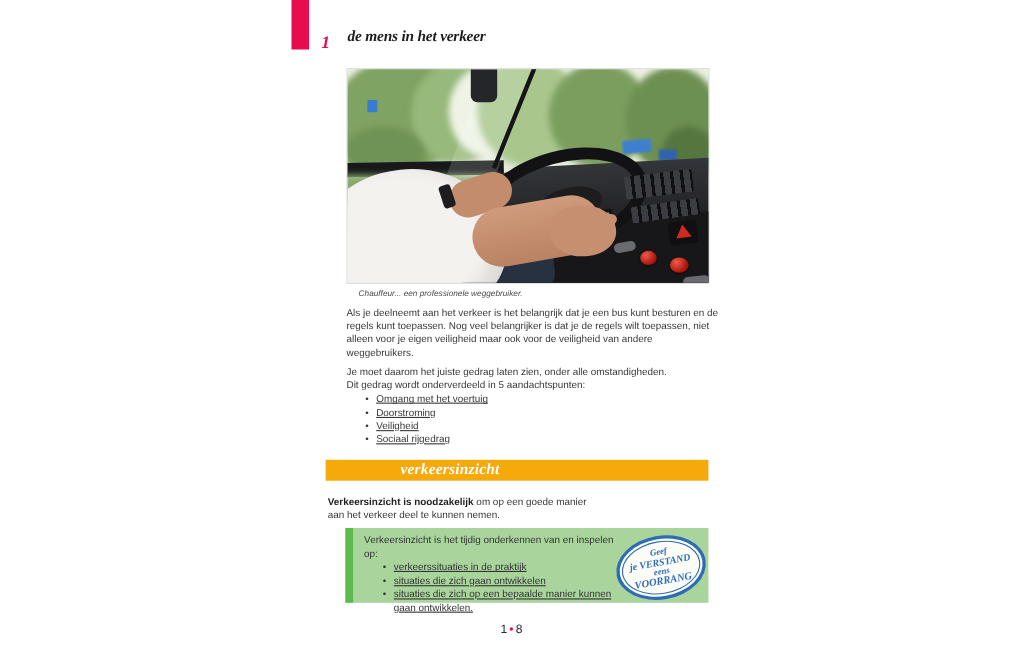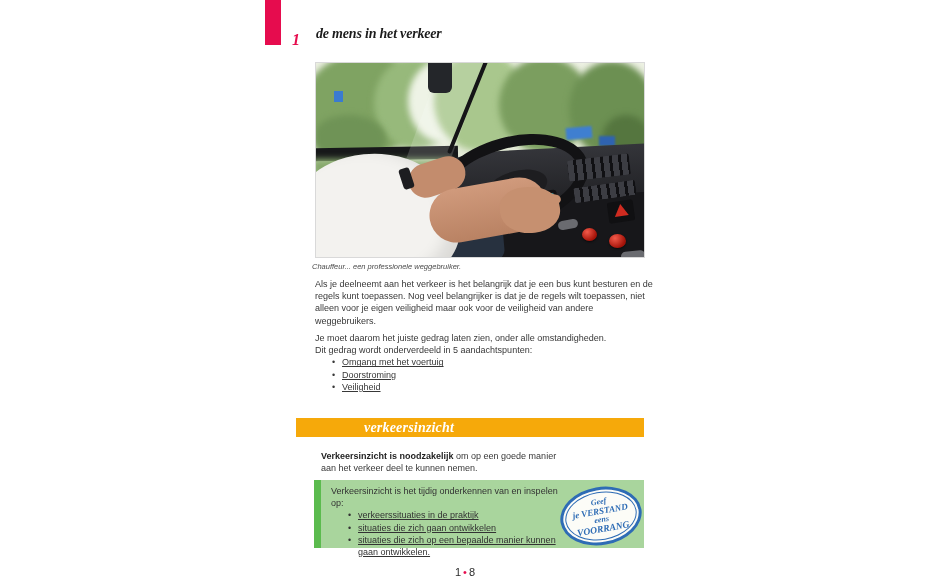--- a/index.html
+++ b/index.html
@@ -83,35 +83,35 @@
   .watch { position:absolute; left:85px; top:105px; width:11px; height:21px;
            background:#1d1d20; border-radius:3px; transform:rotate(-18deg); }
   .forearm { position:absolute; left:113px; top:120px; width:118px; height:54px;
              background:linear-gradient(#d09a7c, #b98263); border-radius:30px; transform:rotate(-10deg); }
   .hand-right { position:absolute; left:184px; top:124px; width:60px; height:46px;
                 background:#c69070; border-radius:40% 50% 45% 50%; transform:rotate(-5deg); }
   .finger { position:absolute; left:228px; top:131px; width:17px; height:9px;
             background:#c69070; border-radius:5px; transform:rotate(14deg); }
 
   
-  .caption { left:312px; top:262px; font-size:7.5px; font-style:italic; color:#4a4a4a; }
+  .caption { left:326px; top:262px; font-size:7.5px; font-style:italic; color:#4a4a4a; }
   .body-text { font-size:9px; line-height:12.2px; color:#383838; letter-spacing:0; }
   .para1 { left:315px; top:278px; width:338px; }
   .para2 { left:315px; top:332px; width:338px; }
   ul.dots { list-style:none; margin:0; padding:0 0 0 17px;text-decoration:underline; }
   ul.dots li { position:relative; padding-left:10px; }
   ul.dots li::before { content:"•"; position:absolute; left:0; top:0; }
 
   .banner { left:296px; top:418px; width:348px; height:19px; background:#f6a90a; }
   .banner span {
     display:inline-block; padding-left:68px; line-height:18px;
     font-family:"Liberation Serif", serif; font-style:italic; font-weight:bold;
     font-size:14px; color:#ffffff; letter-spacing:0.2px;
   }
-  .lead { left:321px; top:450px; width:248px; }
+  .lead { left:298px; top:450px; width:248px; }
   .lead b { color:#1f1f1f; }
 
   .green-box {
     left:314px; top:480px; width:330px; height:68px;
     background:#a9d59d; border-left:7px solid #5bbb4e;
     padding:5px 8px 0 10px; color:#333333;
   }
   .green-box .gb-text { width:240px; }
 
   .badge {
@@ -185,20 +185,21 @@
 
   <p class="abs body-text para1">Als je deelneemt aan het verkeer is het belangrijk dat je een bus kunt besturen en de regels kunt toepassen. Nog veel belangrijker is dat je de regels wilt toepassen, niet alleen voor je eigen veiligheid maar ook voor de veiligheid van andere weggebruikers.</p>
 
   <div class="abs body-text para2">
     <div>Je moet daarom het juiste gedrag laten zien, onder alle omstandigheden.</div>
     <div>Dit gedrag wordt onderverdeeld in 5 aandachtspunten:</div>
     <ul class="dots">
       <li>Omgang met het voertuig</li>
       <li>Doorstroming</li>
       <li>Veiligheid</li>
+      <li>Sociaal rijgedrag</li>
     </ul>
   </div>
 
   <div class="abs banner">
     <span>verkeersinzicht</span>
   </div>
 
   <p class="abs body-text lead"><b>Verkeersinzicht is noodzakelijk</b><span> om op een goede manier aan het verkeer deel te kunnen nemen.</span></p>
 
   <div class="abs body-text green-box">

